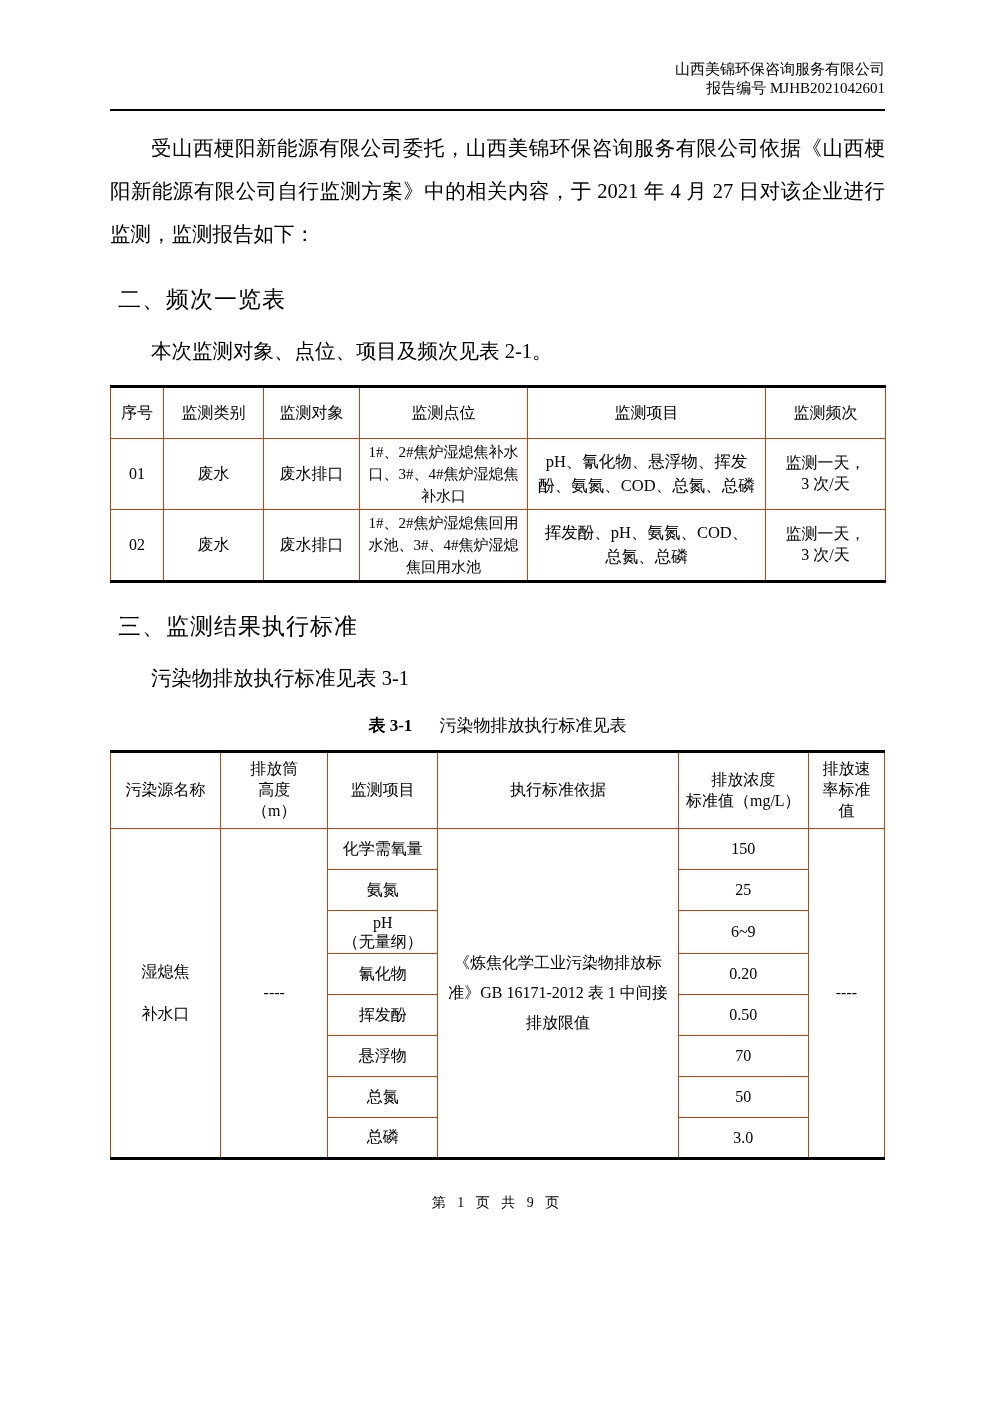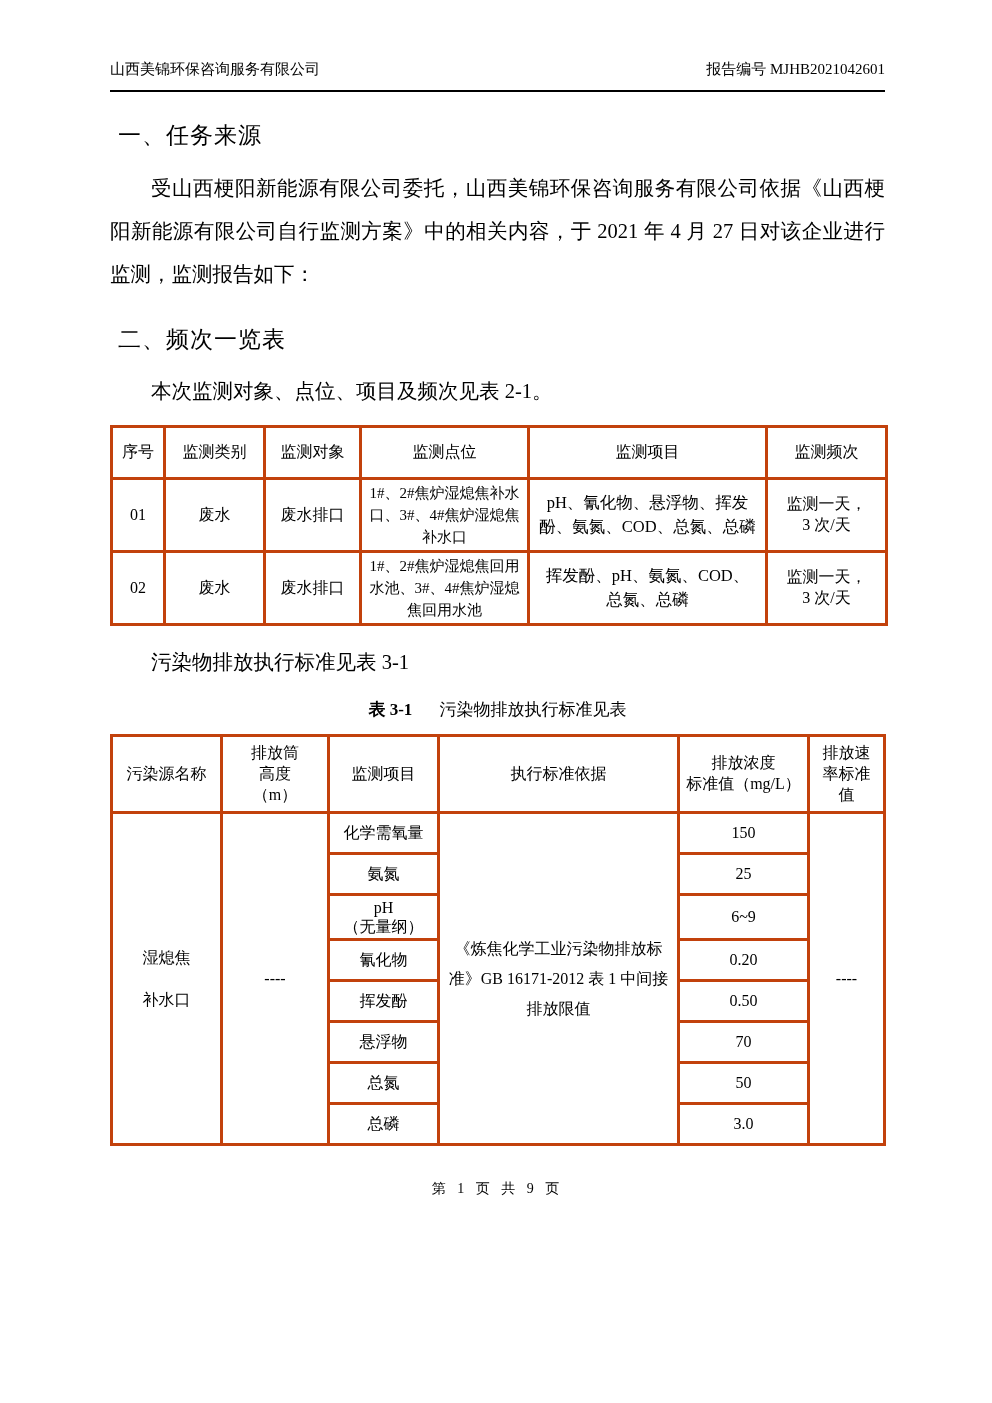--- a/index.html
+++ b/index.html
@@ -6,41 +6,41 @@
   html, body { background: #ffffff; }
   body {
     width: 992px; height: 1403px; margin: 0 auto;
     color: #000;
     font-family: "Liberation Serif", "DejaVu Serif", serif;
   }
   .page { width: 992px; height: 1403px; padding: 60px 107px 0 110px; overflow: hidden; }
 
   .doc-header {
     display: flex; justify-content: space-between; align-items: flex-end;
-    font-size: 15px; padding-bottom: 11px; border-bottom: 2.5px solid #000;
+    font-size: 15px; padding-bottom: 11px; border-bottom: 2.5px solid #000; flex-direction: column;
   }
 
   .sec-title {
     font-size: 23px; font-weight: normal; letter-spacing: 1px;
     margin: 28px 0 0 8px;
   }
   .body-par {
     font-size: 20.5px; line-height: 43px; text-align: justify;
     text-indent: 2em; margin-top: 16px;
   }
   .single-par { margin-top: 15px; }
 
   .table-caption { text-align: center; font-size: 17px; margin-top: 12px; }
   .table-caption .cap-label { font-weight: bold; margin-right: 1.6em; }
 
   table { border-collapse: collapse; table-layout: fixed; width: 775px; }
   .t21 { margin-top: 12px; border-top: 3px solid #000; border-bottom: 3px solid #000; }
   .t31 { margin-top: 13px; border-top: 3px solid #000; border-bottom: 3px solid #000; }
   th, td {
-    border: 3px solid #c2410c; text-align: center; vertical-align: middle;
+    border: 1px solid #c2410c; text-align: center; vertical-align: middle;
     font-weight: normal; font-size: 16px; padding: 2px 3px;
     overflow: hidden;
   }
   .t21 tr.hdr { height: 52px; }
   .t21 tr.body-row { height: 71px; }
   .t21 td.points { font-size: 15px; line-height: 22px; }
   .t21 td.items { font-size: 16.5px; line-height: 24px; }
   .pre { white-space: pre-line; }
 
   .t31 tr.hdr { height: 77px; }
@@ -56,21 +56,20 @@
 </head>
 <body>
 
 <div class="page">
 
   <div class="doc-header">
     <span>山西美锦环保咨询服务有限公司</span>
     <span>报告编号 MJHB2021042601</span>
   </div>
 
-  <div class="sec-title">一、任务来源</div>
   <p class="body-par">受山西梗阳新能源有限公司委托，山西美锦环保咨询服务有限公司依据《山西梗阳新能源有限公司自行监测方案》中的相关内容，于 2021 年 4 月 27 日对该企业进行监测，监测报告如下：</p>
 
   <div class="sec-title">二、频次一览表</div>
   <p class="body-par single-par">本次监测对象、点位、项目及频次见表 2-1。</p>
 
 
   <table class="t21">
     <colgroup>
       <col style="width:53px">
         <col style="width:100px">
@@ -103,20 +102,21 @@
       <td>废水排口</td>
       <td class="points">1#、2#焦炉湿熄焦回用水池、3#、4#焦炉湿熄焦回用水池</td>
       <td class="items pre">挥发酚、pH、氨氮、COD、
 总氮、总磷</td>
       <td class="pre">监测一天，
 3 次/天</td>
     </tr>
   </tbody>
     </table>
 
+  <div class="sec-title">三、监测结果执行标准</div>
   <p class="body-par single-par">污染物排放执行标准见表 3-1</p>
 
   <div class="table-caption" style="margin-top:14px">
     <span class="cap-label">表 3-1</span><span>污染物排放执行标准见表</span>
   </div>
 
   <table class="t31">
     <colgroup>
       <col style="width:110px">
         <col style="width:107px">

